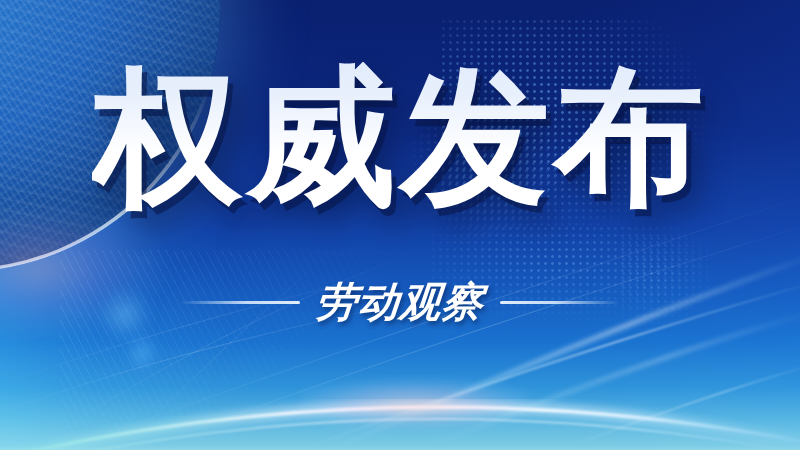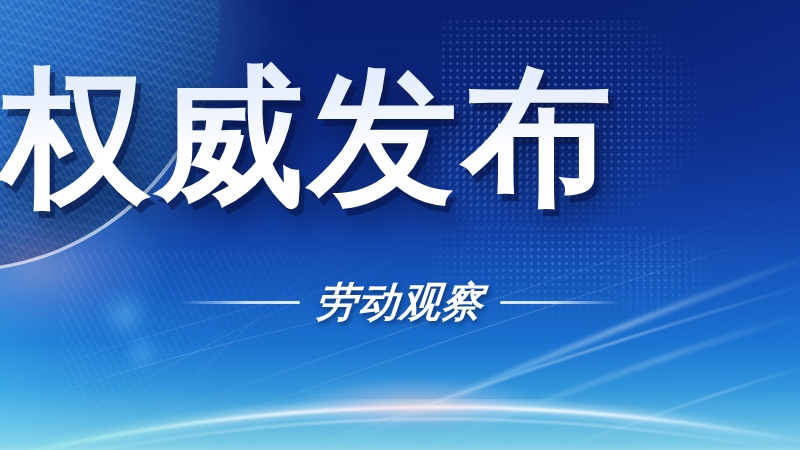--- a/index.html
+++ b/index.html
@@ -157,21 +157,21 @@
     -webkit-mask-image:linear-gradient(120deg,rgba(0,0,0,.9),rgba(0,0,0,0) 85%);
             mask-image:linear-gradient(120deg,rgba(0,0,0,.9),rgba(0,0,0,0) 85%);
   }
 
   
   #fx{position:absolute;inset:0;width:800px;height:450px;}
 
   
   #title-wrap{
     position:absolute;left:0;right:0;top:62px;
-    text-align:left;
+    text-align:center;
   }
   #title{
     display:inline-block;
     font-family:"DejaVu Sans","Liberation Sans",sans-serif;
     font-weight:bold;
     font-size:150px;
     line-height:1;
     letter-spacing:4px;
     background:linear-gradient(180deg,#e3ecfb 0%,#e8f0fd 22%,#ffffff 60%,#ffffff 100%);
     -webkit-background-clip:text;

